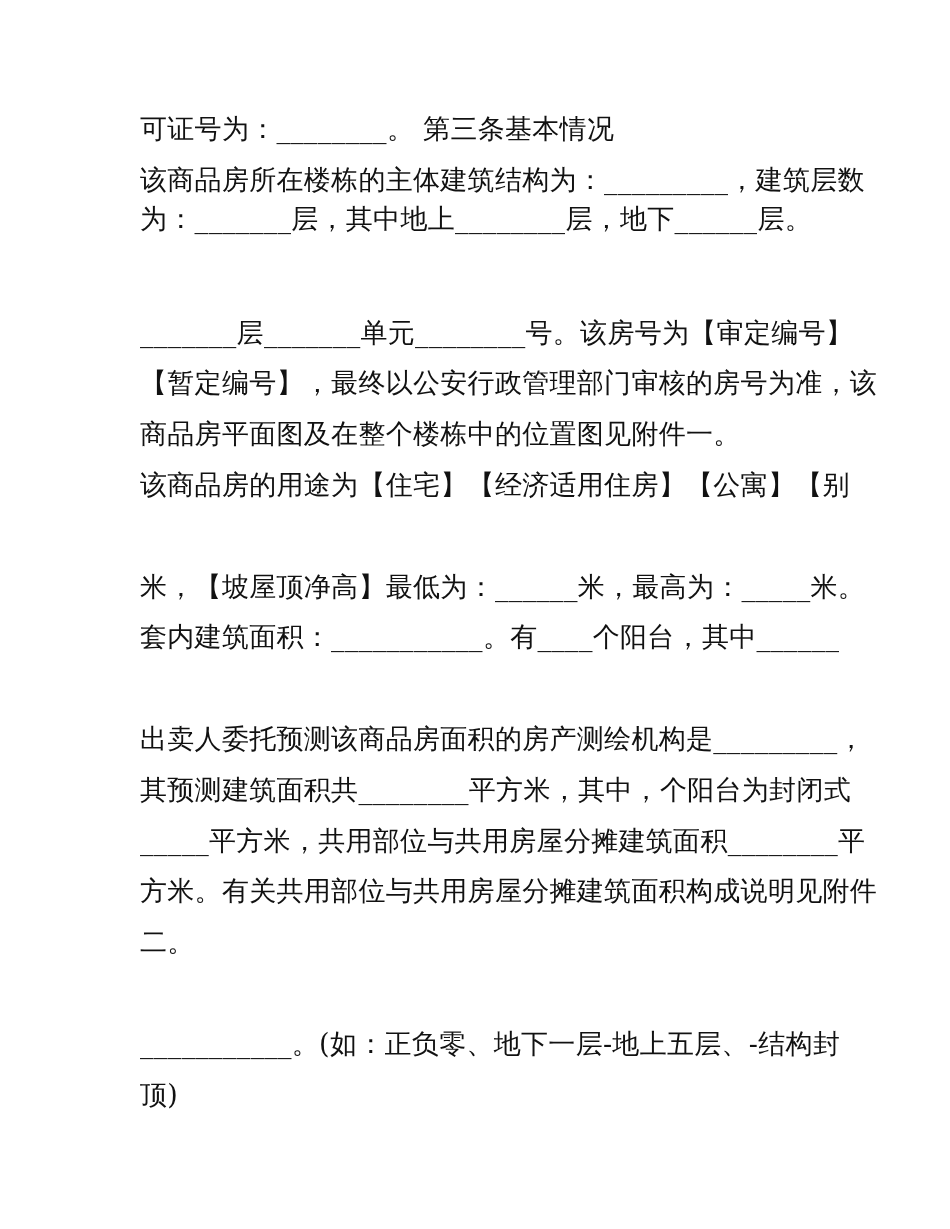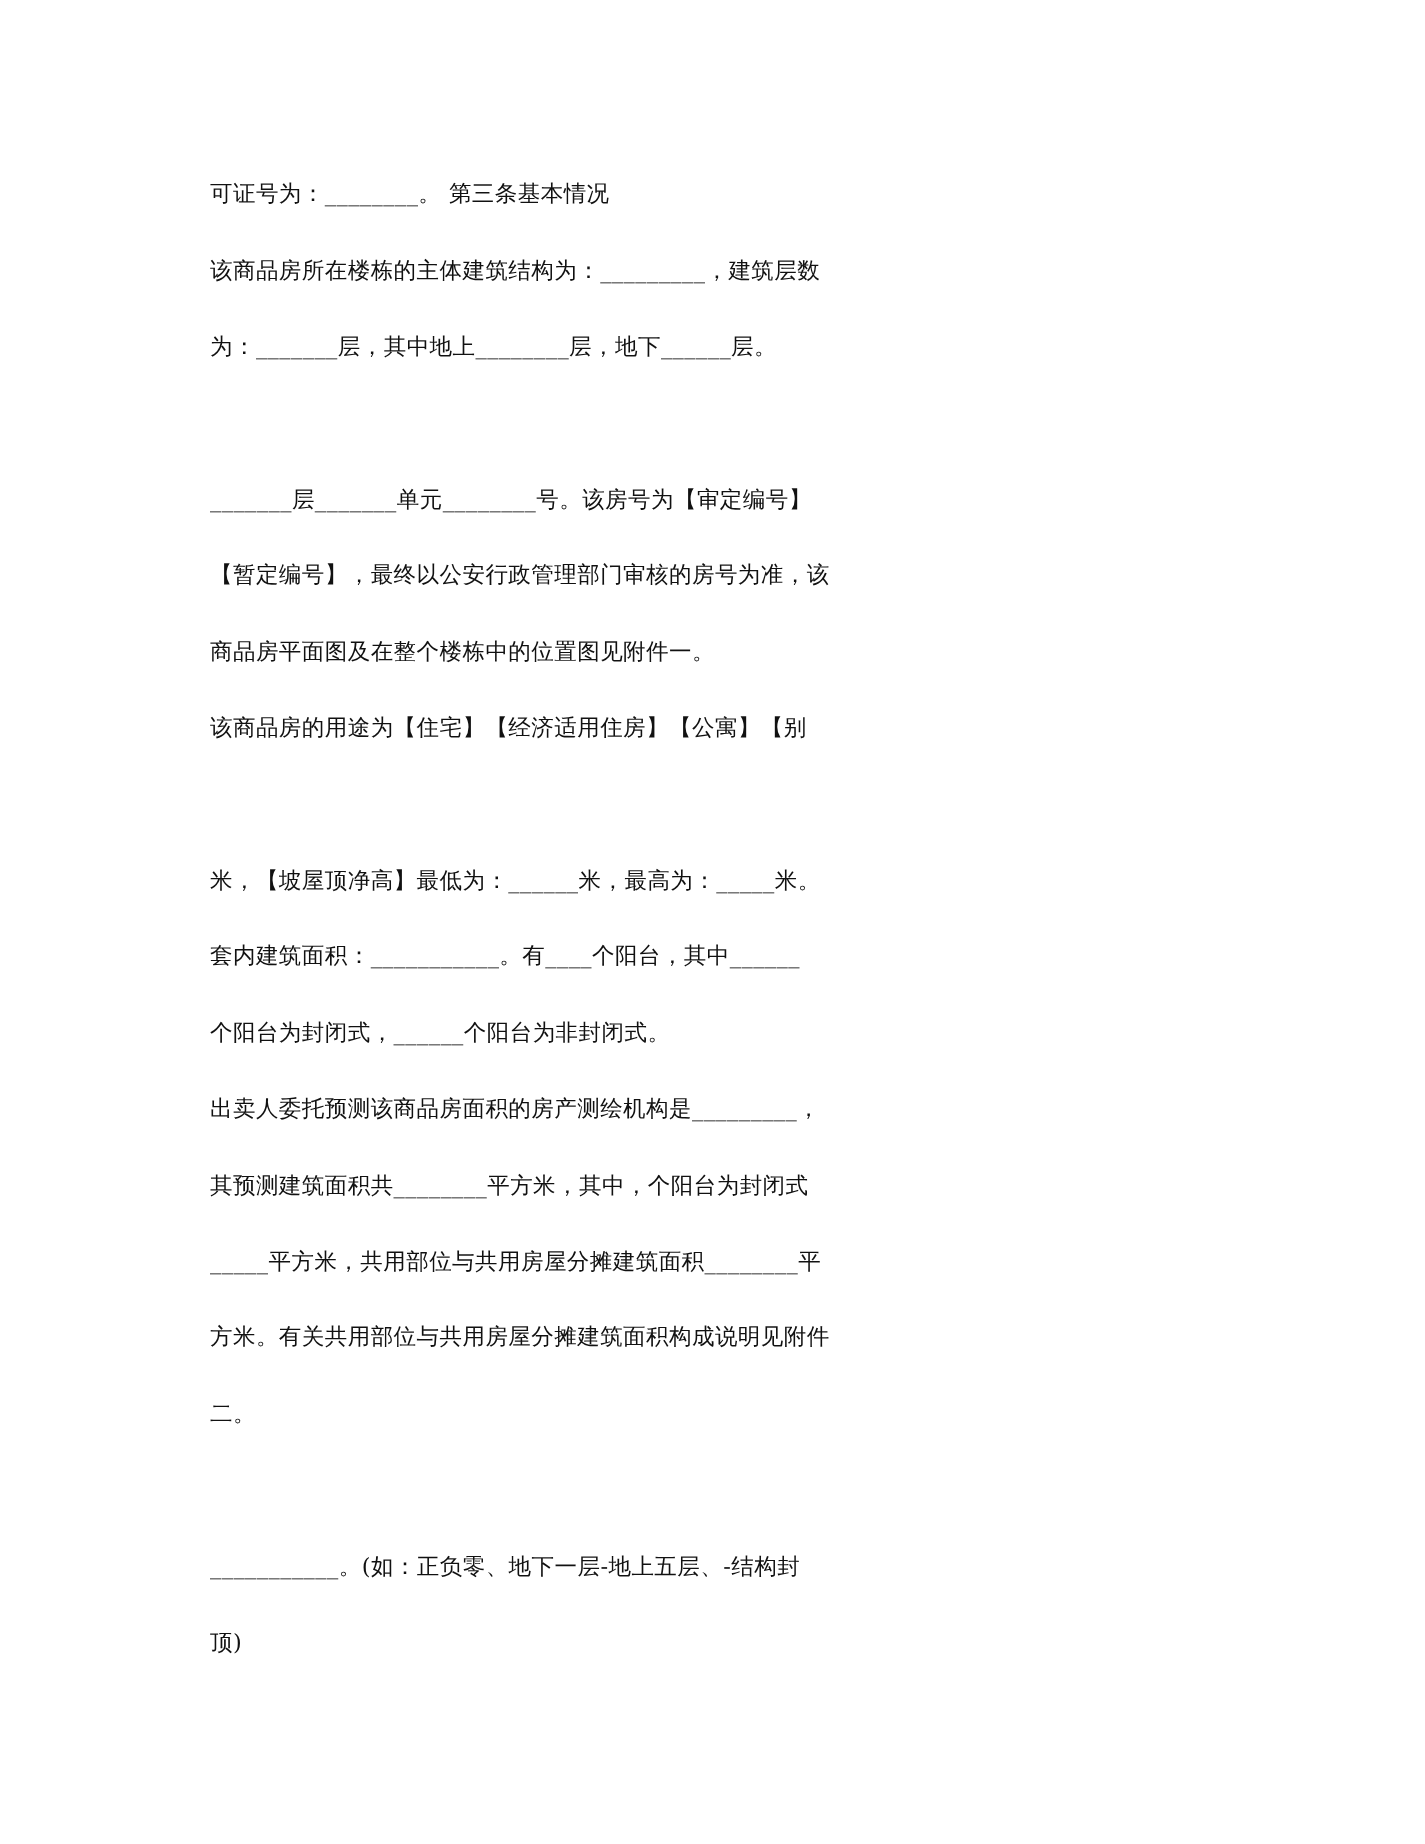--- a/index.html
+++ b/index.html
@@ -1,34 +1,33 @@
 <!DOCTYPE html>
 <html><head>
 <meta charset="utf-8">
 <style>
   html, body { margin: 0; padding: 0; background: #ffffff; }
   body { width: 950px; height: 1229px; position: relative; overflow: hidden;
          font-family: "DejaVu Serif", "Liberation Serif", serif; color: #111111; }
   .page { position: absolute; left: 0; top: 0; width: 950px; height: 1229px; background: #fff; }
-  .line { position: absolute; left: 140px; font-size: 15px; line-height: 30px; white-space: pre; letter-spacing: 0.3px; }
+  .line { position: absolute; left: 140px; font-size: 27px; line-height: 30px; white-space: pre; letter-spacing: 0.3px; }
 </style>
 </head>
 <body>
 
 <div class="page">
   <div class="line" style="top:114px">可证号为：________。 第三条基本情况</div>
   <div class="line" style="top:165px">该商品房所在楼栋的主体建筑结构为：_________，建筑层数</div>
-  <div class="line" style="top:216px">为：_______层，其中地上________层，地下______层。</div>
+  <div class="line" style="top:204px">为：_______层，其中地上________层，地下______层。</div>
   <div class="line" style="top:318px">_______层_______单元________号。该房号为【审定编号】</div>
   <div class="line" style="top:368px">【暂定编号】，最终以公安行政管理部门审核的房号为准，该</div>
   <div class="line" style="top:419px">商品房平面图及在整个楼栋中的位置图见附件一。</div>
   <div class="line" style="top:470px">该商品房的用途为【住宅】【经济适用住房】【公寓】【别</div>
   <div class="line" style="top:572px">米，【坡屋顶净高】最低为：______米，最高为：_____米。</div>
   <div class="line" style="top:622px">套内建筑面积：___________。有____个阳台，其中______</div>
-  <div class="line" style="top:673px">个阳台为封闭式，______个阳台为非封闭式。</div>
   <div class="line" style="top:724px">出卖人委托预测该商品房面积的房产测绘机构是_________，</div>
   <div class="line" style="top:775px">其预测建筑面积共________平方米，其中，个阳台为封闭式</div>
   <div class="line" style="top:826px">_____平方米，共用部位与共用房屋分摊建筑面积________平</div>
   <div class="line" style="top:876px">方米。有关共用部位与共用房屋分摊建筑面积构成说明见附件</div>
   <div class="line" style="top:927px">二。</div>
   <div class="line" style="top:1029px">___________。(如：正负零、地下一层-地上五层、-结构封</div>
   <div class="line" style="top:1080px">顶)</div>
 </div>
 
 </body></html>

